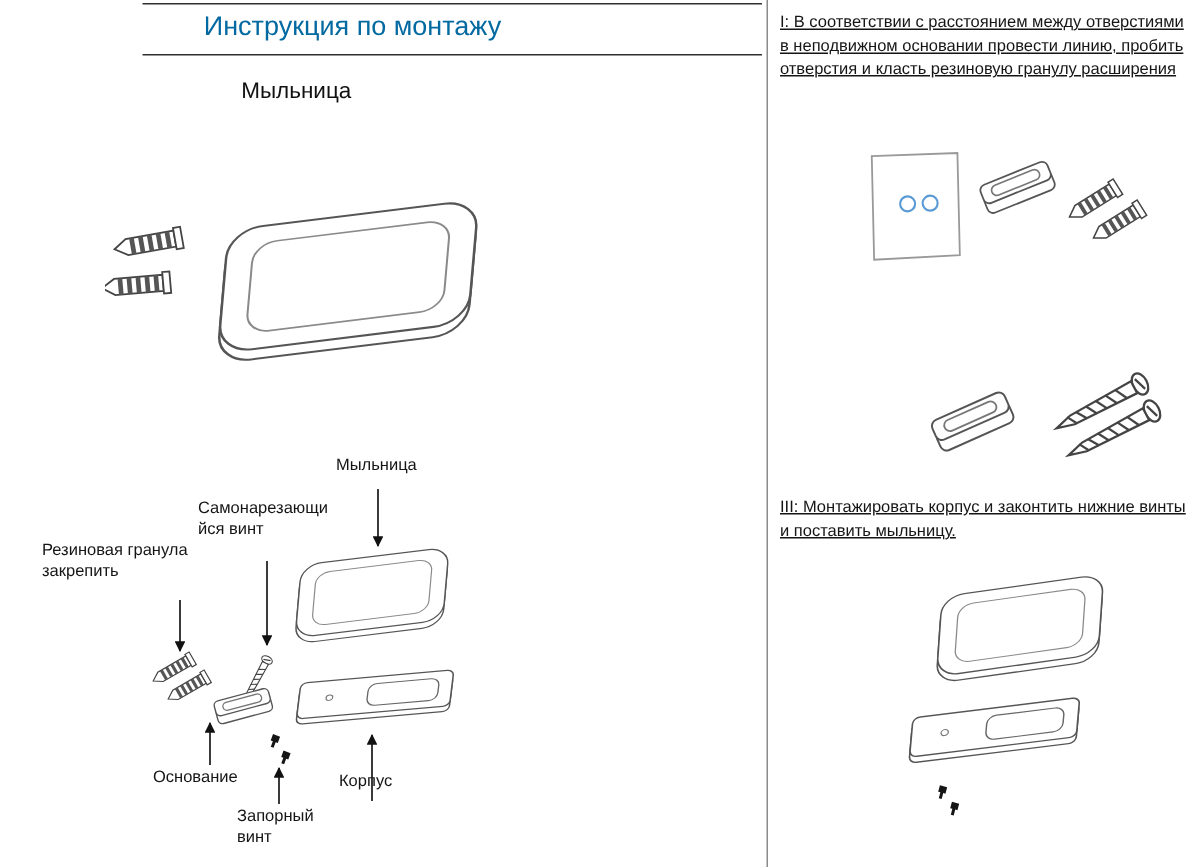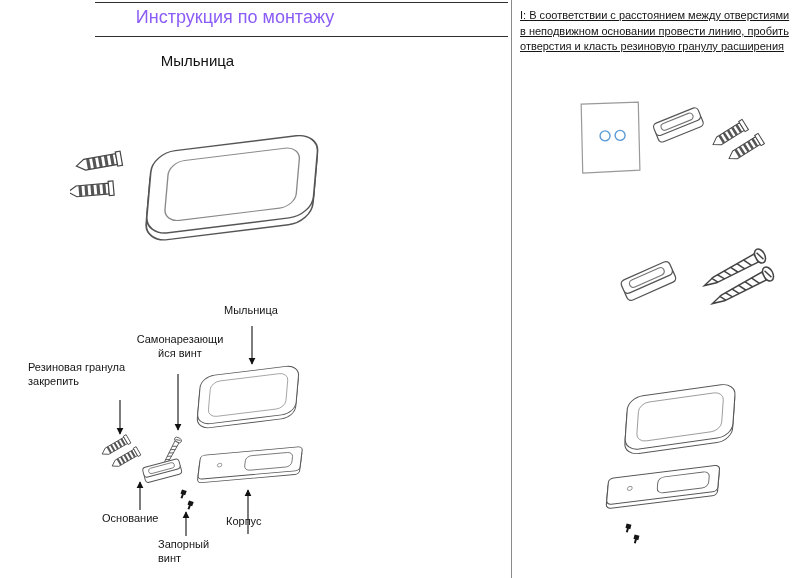--- a/index.html
+++ b/index.html
@@ -2,21 +2,21 @@
 <html><head>
 <meta charset="utf-8">
 <style>
   * { margin:0; padding:0; box-sizing:border-box; }
   html,body { background:#ffffff; }
   body { font-family:"Liberation Sans","DejaVu Sans",sans-serif; }
   .page { position:relative; width:800px; height:578px; background:#ffffff; overflow:hidden; }
   .hline { position:absolute; height:1px; background:#2f2f2f; }
   .vline { position:absolute; width:1px; background:#8a8a8a; }
   .title { position:absolute; left:95px; top:7px; width:280px; text-align:center;
-           font-size:18px; color:#8b5cf6; }
+           font-size:18px; color:#0369a1; }
   .subtitle { position:absolute; left:95px; top:52px; width:205px; text-align:center;
               font-size:15px; color:#111; }
   .step-text { position:absolute; left:520px; width:276px; font-size:11px;
                line-height:1.42; color:#151515;text-decoration:underline; }
   .dlabel { position:absolute; font-size:11px; color:#151515; line-height:1.25; }
   .fig { position:absolute; }
   .arrow { stroke:#111; stroke-width:1.1; }
 </style>
 </head>
 <body>
@@ -113,40 +113,41 @@
 
     <line class="arrow" x1="232" y1="26" x2="232" y2="64" marker-end="url(#arrowhead)"></line>
     <line class="arrow" x1="158" y1="74" x2="158" y2="130" marker-end="url(#arrowhead)"></line>
     <line class="arrow" x1="100" y1="100" x2="100" y2="134" marker-end="url(#arrowhead)"></line>
     <line class="arrow" x1="120" y1="210" x2="120" y2="182" marker-end="url(#arrowhead)"></line>
     <line class="arrow" x1="166" y1="236" x2="166" y2="212" marker-end="url(#arrowhead)"></line>
     <line class="arrow" x1="228" y1="234" x2="228" y2="190" marker-end="url(#arrowhead)"></line>
   </svg>
 
   <div class="dlabel" style="left:224px;top:304px">Мыльница</div>
-  <div class="dlabel" style="left:132px;top:333px;width:96px;text-align:center">Самонарезающи йся винт</div>
+  <div class="dlabel" style="left:132px;top:333px;width:96px;">Самонарезающи йся винт</div>
   <div class="dlabel" style="left:28px;top:361px;width:110px">Резиновая гранула закрепить</div>
   <div class="dlabel" style="left:102px;top:512px">Основание</div>
   <div class="dlabel" style="left:158px;top:538px;width:58px;text-align:left">Запорный винт</div>
   <div class="dlabel" style="left:226px;top:515px">Корпус</div>
 
   <div class="step-text" style="top:8px">I: В соответствии с расстоянием между отверстиями в неподвижном основании провести линию, пробить отверстия и класть резиновую гранулу расширения</div>
   <svg class="fig" style="left:558px;top:86px" width="234" height="106" viewBox="0 0 234 106">
     <use href="#template" transform="translate(50,52) rotate(2)"></use>
     <use href="#bracket" transform="translate(120,38) rotate(-22)"></use>
     <use href="#dowel" transform="translate(172,48) rotate(-32)"></use>
     <use href="#dowel" transform="translate(188,62) rotate(-32)"></use>
   </svg>
 
   <svg class="fig" style="left:608px;top:230px" width="184" height="90" viewBox="0 0 184 90">
     <use href="#bracket" transform="translate(40,50) rotate(-24) scale(1.1)"></use>
     <use href="#screwlong" transform="translate(152,26) rotate(152) scale(1.5)"></use>
     <use href="#screwlong" transform="translate(160,44) rotate(152) scale(1.5)"></use>
   </svg>
 
+  <div class="step-text" style="top:331px">III: Монтажировать корпус и законтить нижние винты и поставить мыльницу.</div>
   <svg class="fig" style="left:595px;top:372px" width="197" height="182" viewBox="0 0 197 182">
     <use href="#tray" transform="translate(85,46) rotate(-8) scale(0.68)"></use>
     <use href="#bodyplate" transform="translate(68,114) rotate(-7) scale(0.7)"></use>
     <use href="#bolt" transform="translate(33,156) rotate(15)"></use>
     <use href="#bolt" transform="translate(41,167) rotate(15)"></use>
   </svg>
 
 </div>
 
 </body></html>

